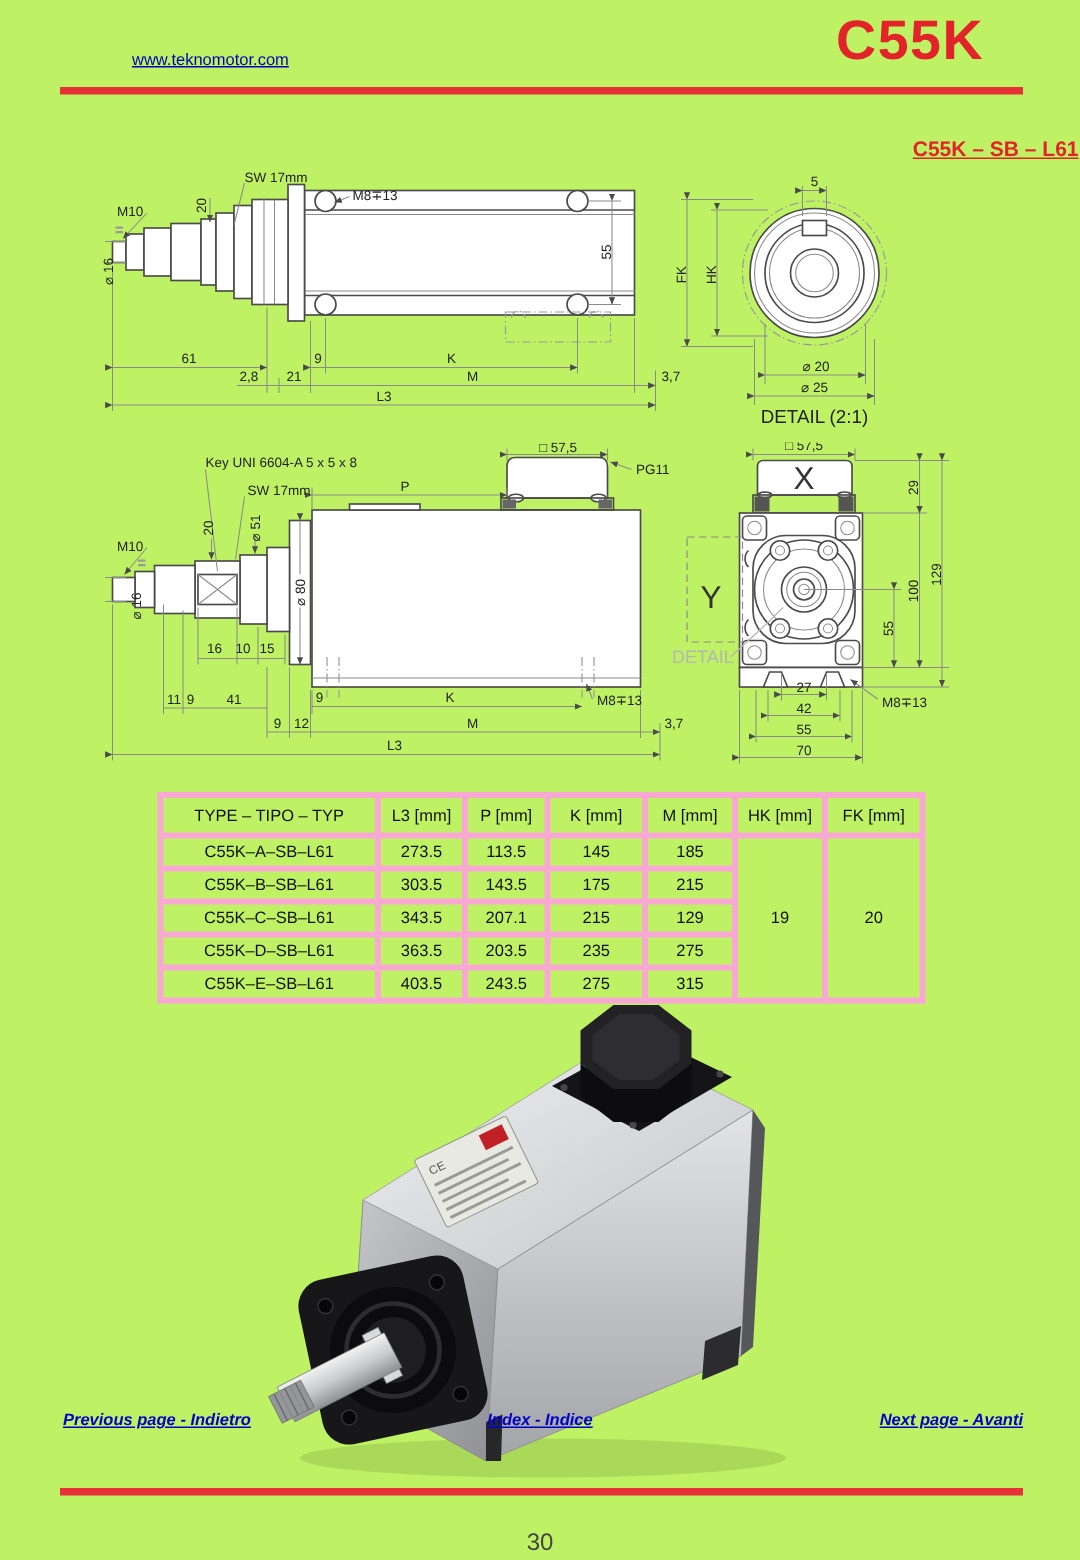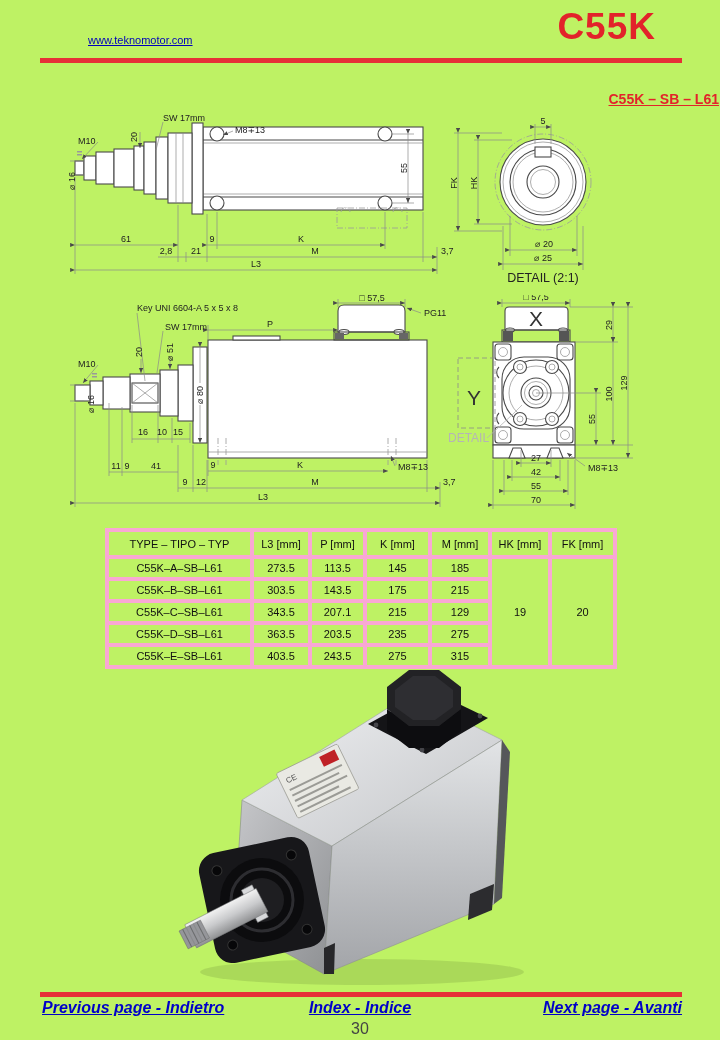--- a/index.html
+++ b/index.html
@@ -28,21 +28,21 @@
   .big{font-size:21px;fill:#333;text-anchor:middle;}
   .gry{font-size:12px;fill:#b5b5b5;text-anchor:start;}
   .cap{font-size:12.5px;fill:#222;text-anchor:middle;}
   .wht{fill:#fff;}
   
   .spec{position:absolute;left:105px;top:528px;border-collapse:collapse;font-size:11px;color:#111;}
   .spec th,.spec td{border:4px solid #f9a8d4;text-align:center;padding:0 3px;font-weight:normal;}
   .spec th{height:23px;}
   .spec td{height:18px;}
   
-  .foot-link{position:absolute;top:999px;font-size:16px;font-weight:bold;font-style:italic;
+  .foot-link{position:absolute;top:941px;font-size:11px;font-weight:bold;font-style:italic;
              color:#0000c8;}
   .fl-prev{left:42px;}
   .fl-index{left:0;right:0;text-align:center;}
   .fl-index a{color:#0000c8;}
   .fl-next{right:38px;}
   .page-number{position:absolute;left:0;right:0;top:1020px;text-align:center;font-size:16px;color:#444;}
 </style>
 </head>
 <body>
 

